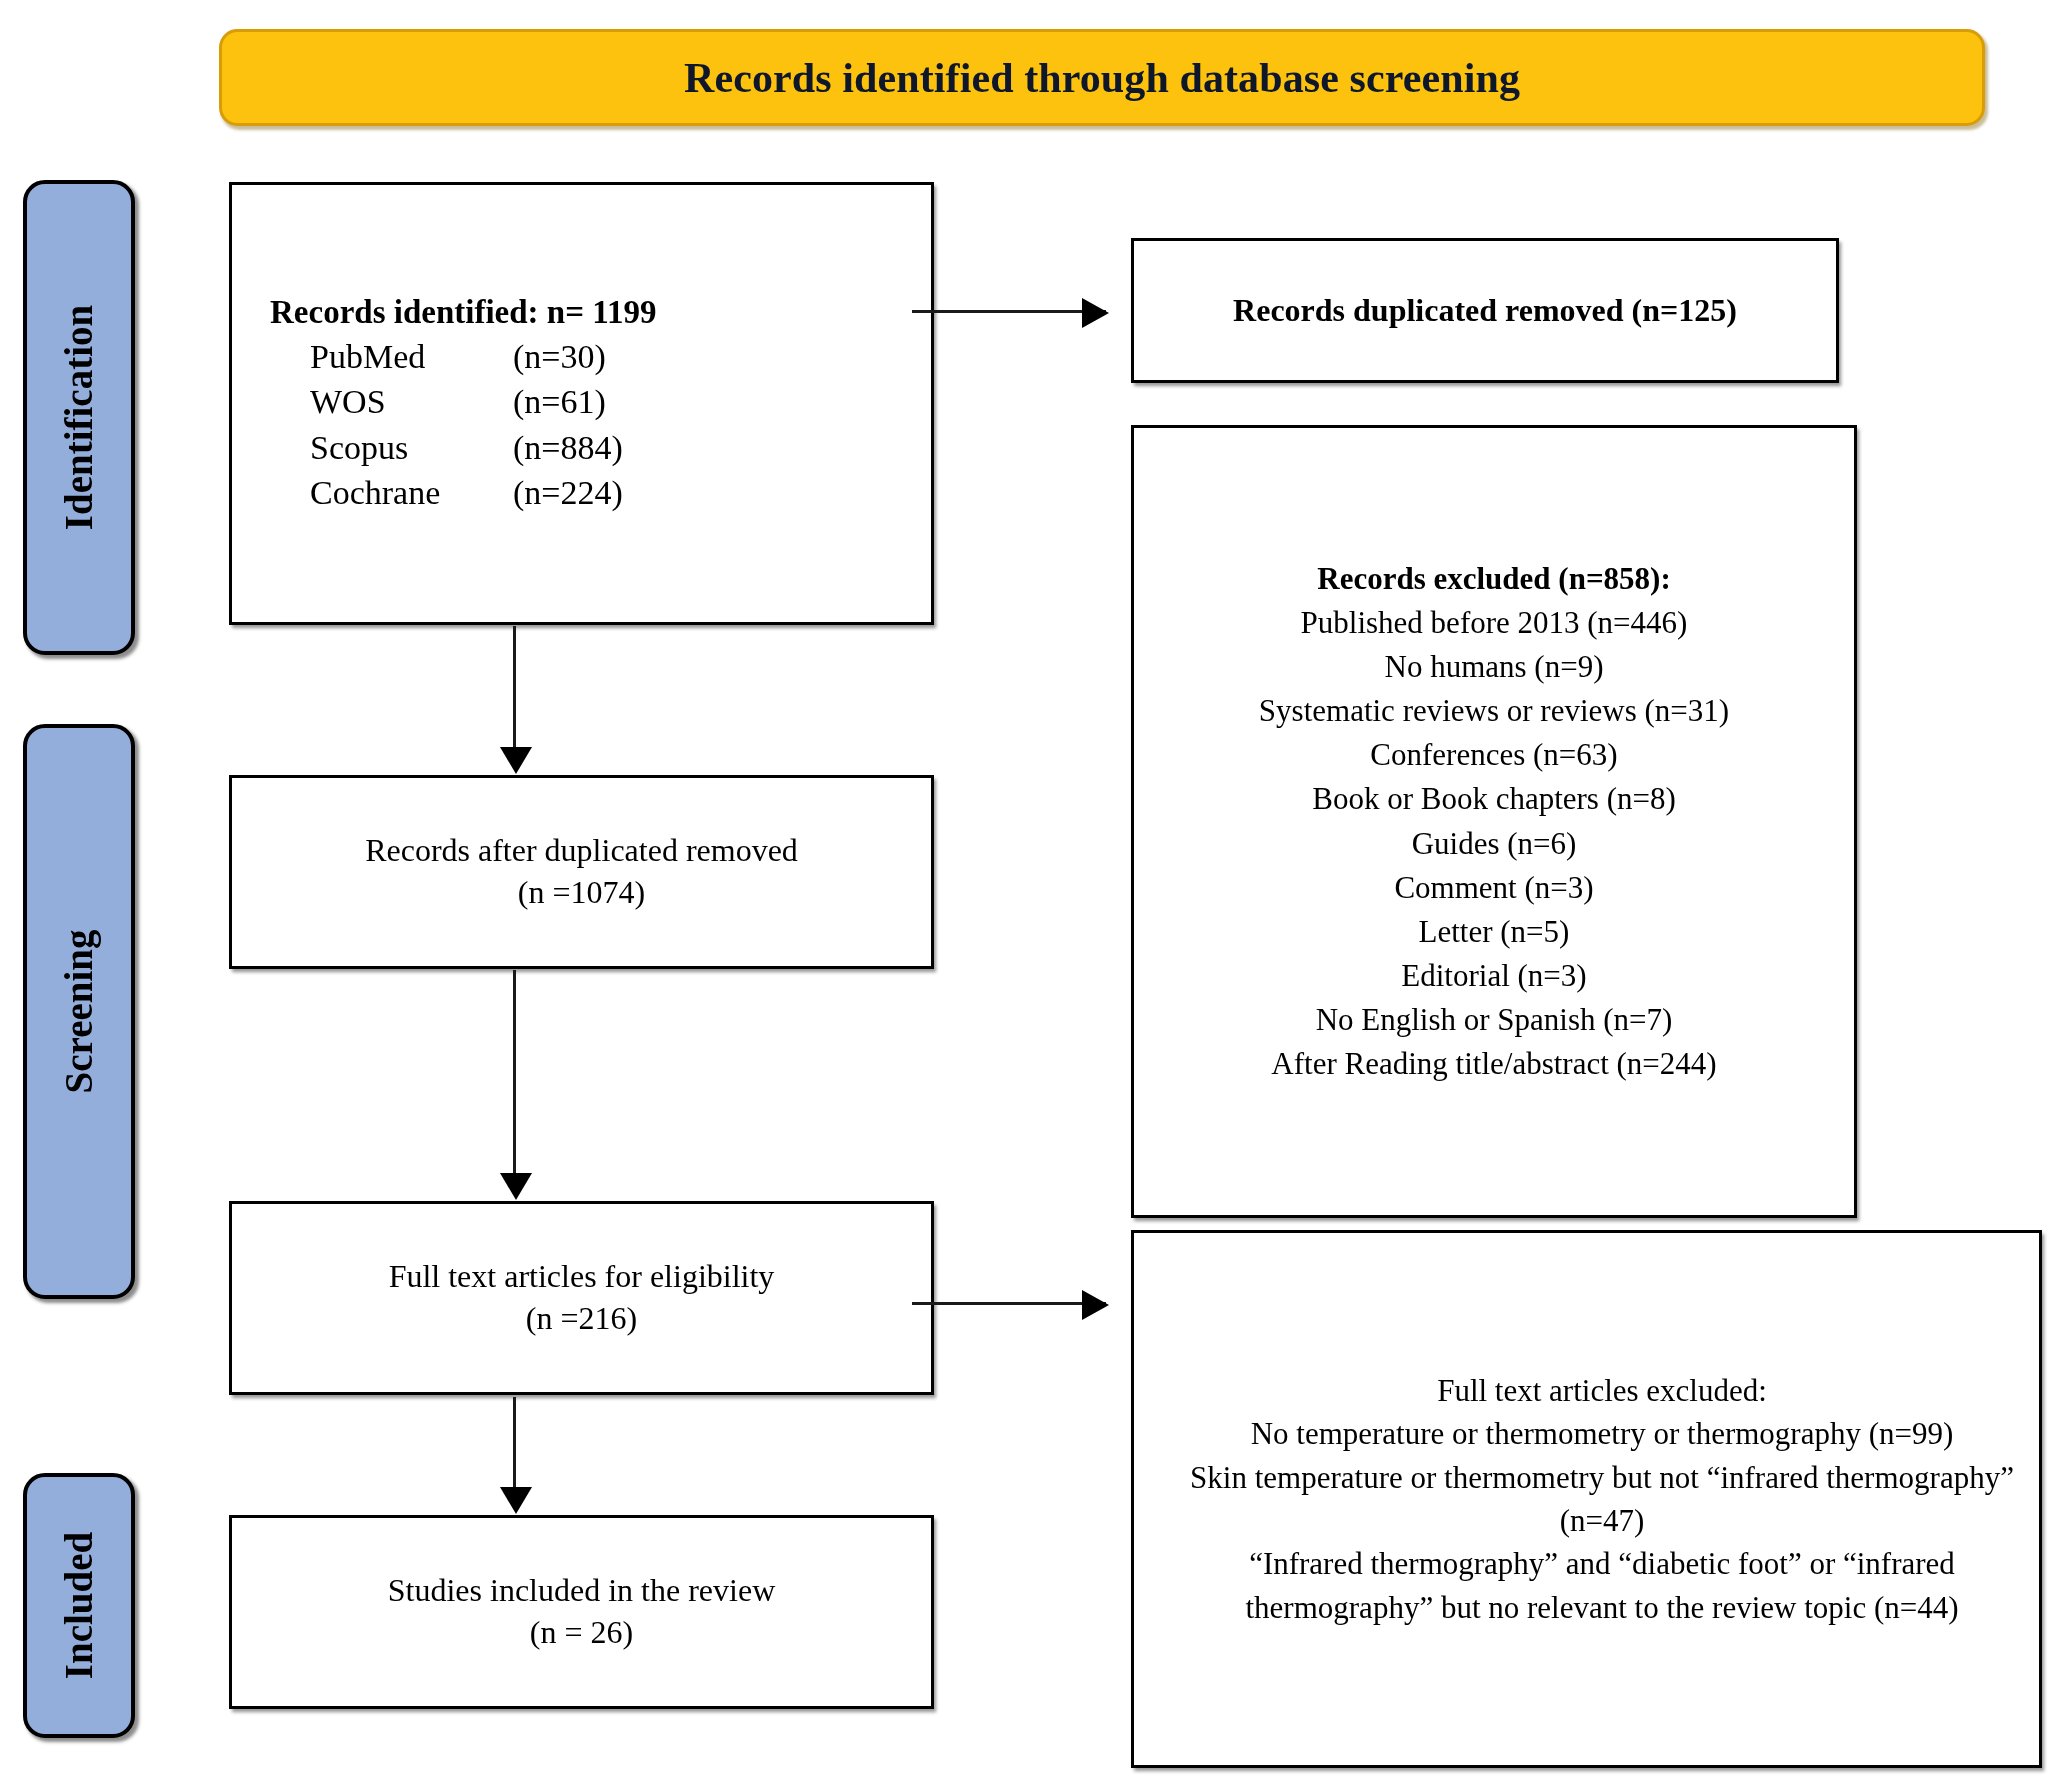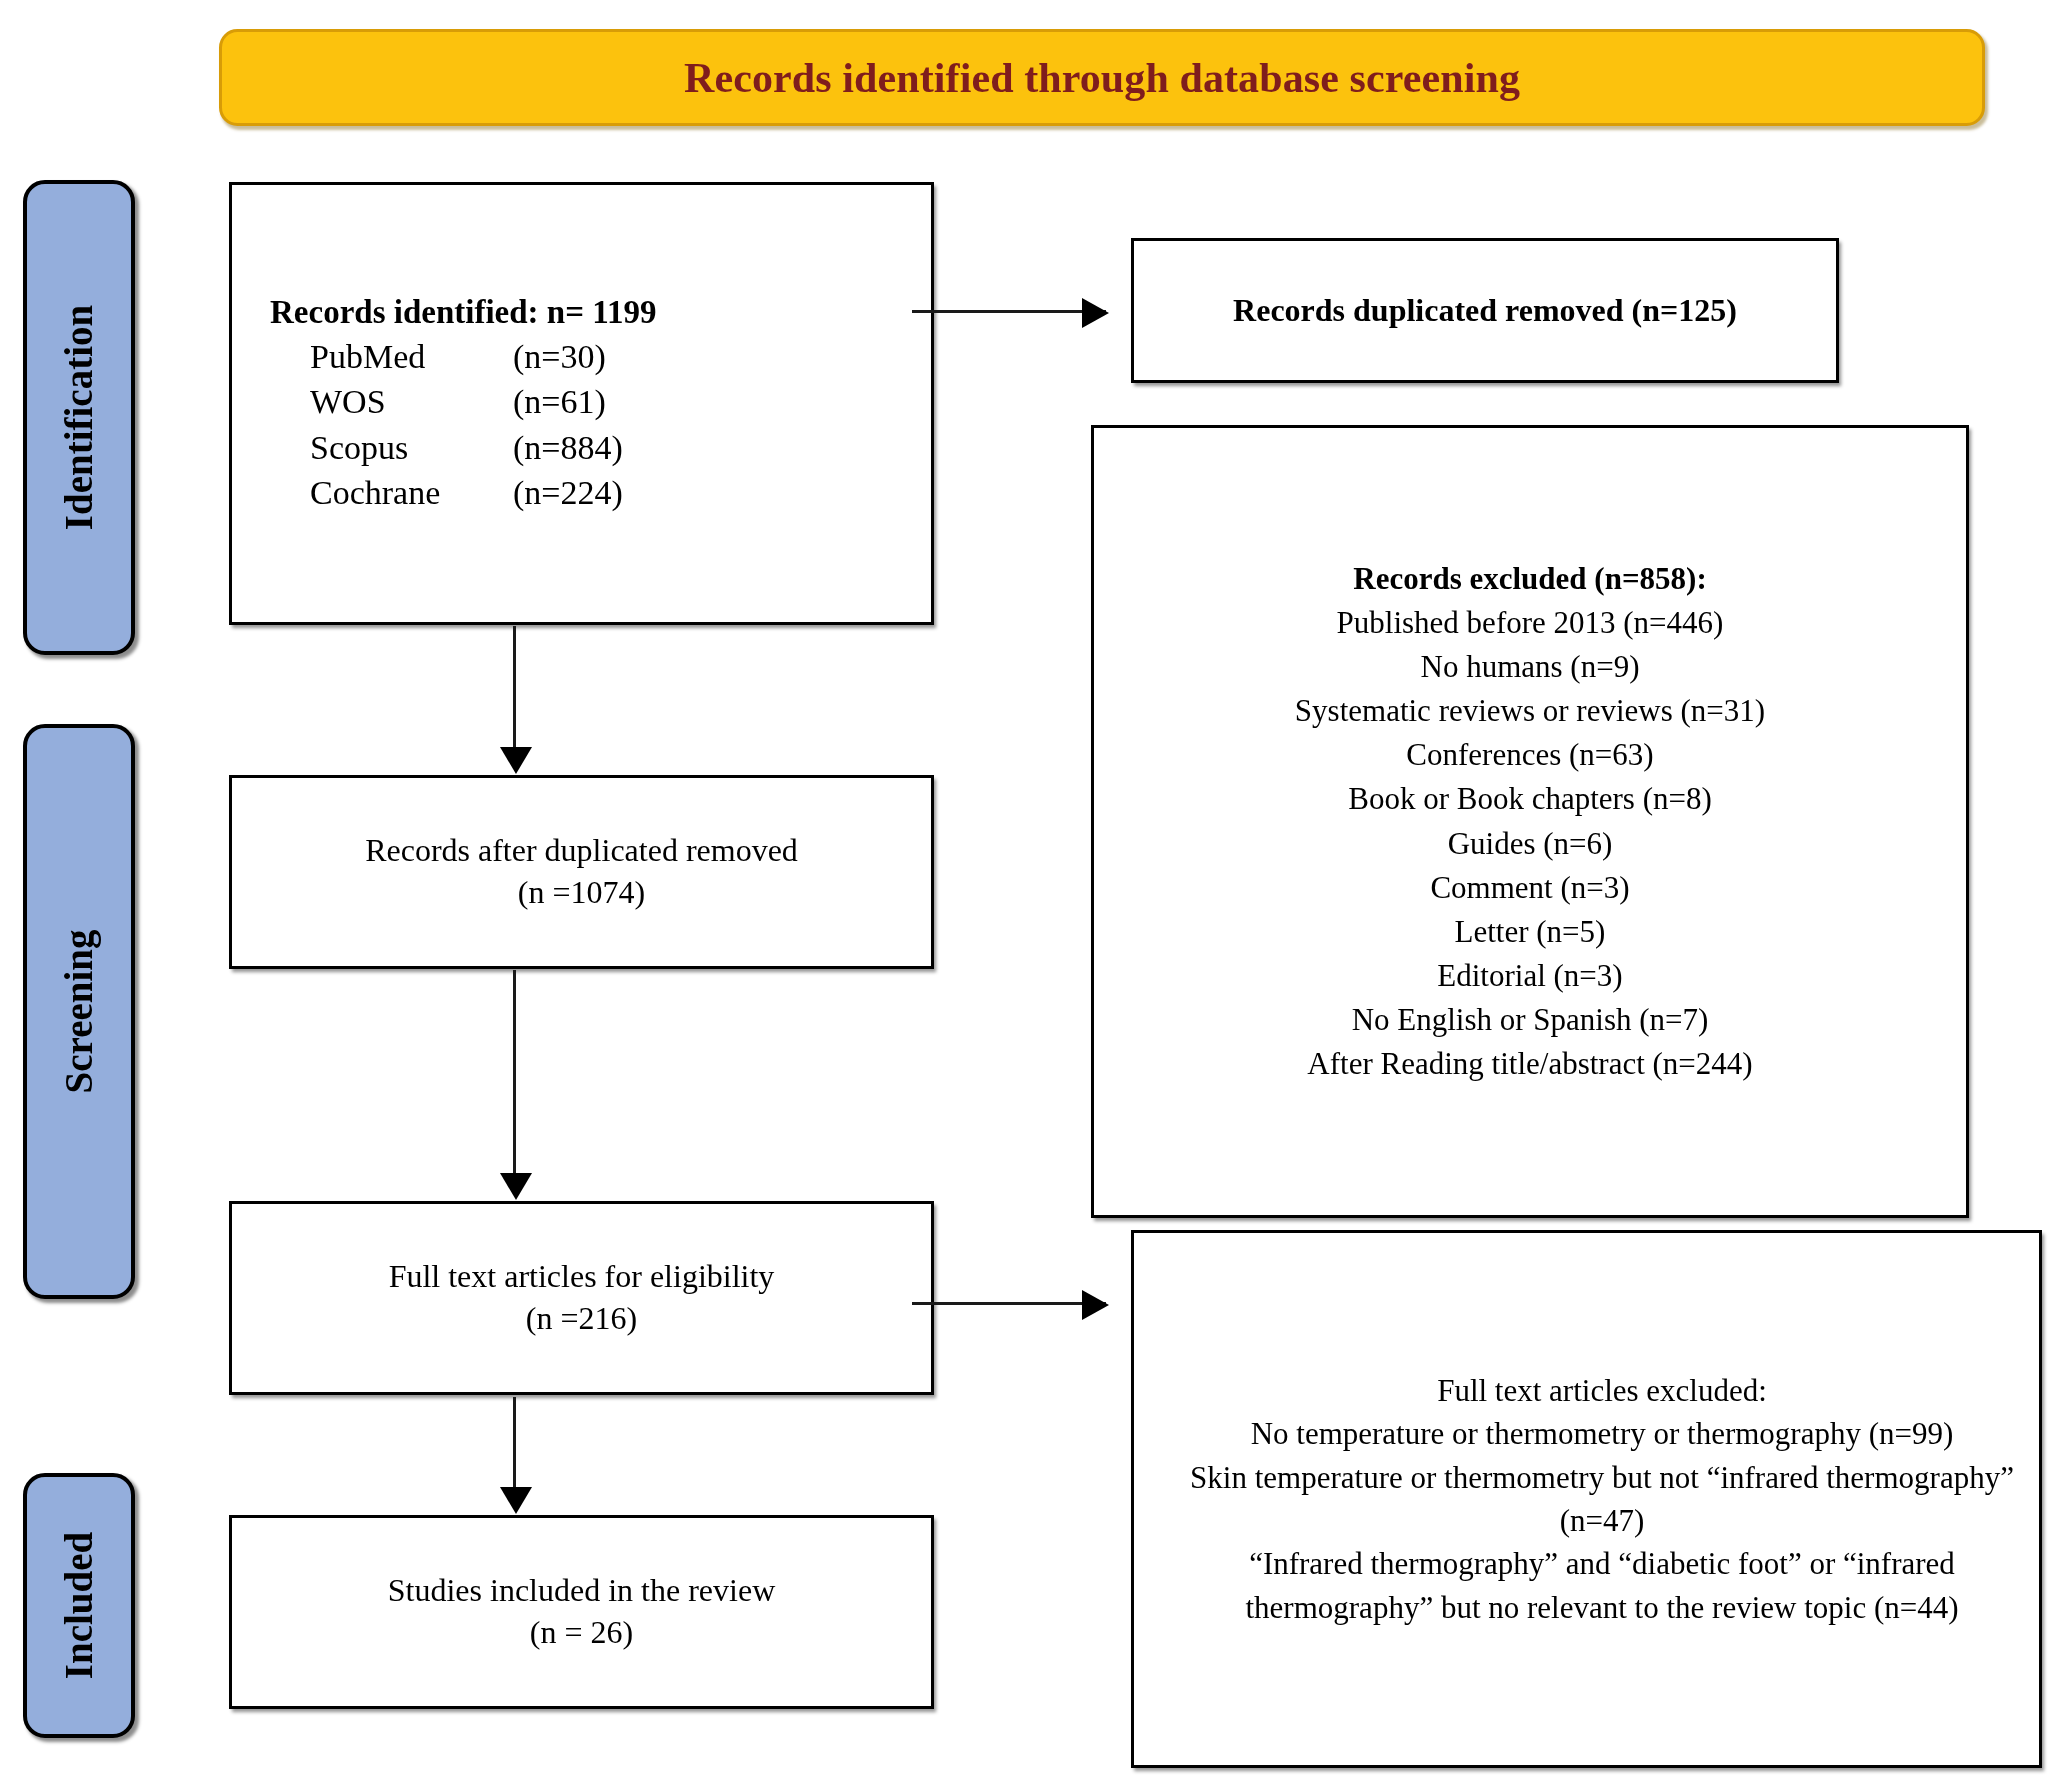--- a/index.html
+++ b/index.html
@@ -21,21 +21,21 @@
     background:#FCC20D;
     border:3.4px solid #D89C07;
     border-radius:18.4px;
     box-shadow:2.9px 3.4px 2.9px rgba(120,90,0,.40);
     display:flex; align-items:center; justify-content:center;
     box-sizing:border-box;
   }
   .banner-text{
     font-weight:bold;
     font-size:42px;
-    color:#7f1d1d;
+    color:#0f172a;
     letter-spacing:0.1px;
     white-space:nowrap;
   }
 
   
   .rail{
     position:absolute;
     background:#94AEDC;
     border:4.4px solid #000000;
     border-radius:22px;
@@ -86,21 +86,21 @@
     display:flex; text-align:left; font-size:34px; line-height:1.34;
     padding-left:40px;
   }
   #box-identified .srcrow .nm{ width:203px; }
 
   #box-after-dup   { left:206px; top:775px; width:705px; height:194px; }
   #box-eligibility { left:206px; top:1201px; width:705px; height:194px; }
   #box-included    { left:206px; top:1515px; width:705px; height:194px; }
 
   #box-dup-removed { left:1108px; top:238px;  width:708px; height:145px;font-weight:bold; }
-  #box-excluded    { left:1068px; top:425px;  width:878px; height:793px;font-family:Liberation Serif, serif; }
+  #box-excluded    { left:1108px; top:425px;  width:726px; height:793px;font-family:Liberation Serif, serif; }
   #box-ft-excluded { left:1108px; top:1230px; width:911px; height:538px; }
 
   #box-excluded .ln{ font-size:31px; line-height:1.42; }
   #box-ft-excluded .ln{ font-size:31px; line-height:1.40; white-space:normal;padding-left:31px; }
 
   
   .harrow{
     position:absolute;
     height:0;
     border-top:3.4px solid #1a1a1a;

